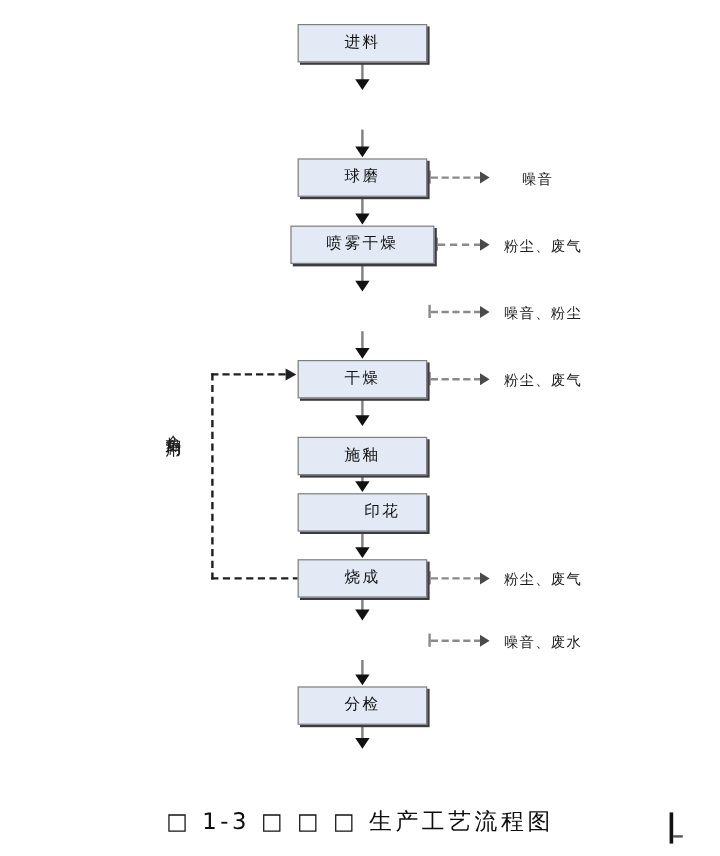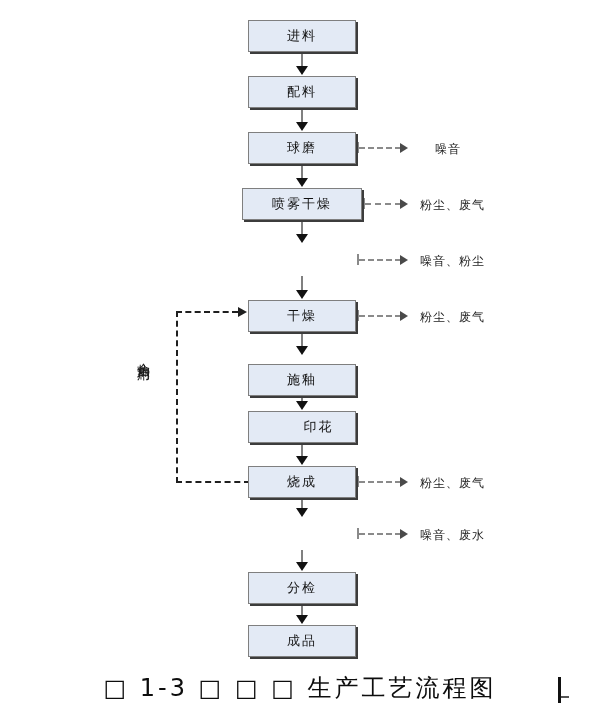--- a/index.html
+++ b/index.html
@@ -131,21 +131,21 @@
   }
 
   
   .caption {
     position: absolute;
     left: 0;
     top: 672px;
     width: 600px;
     text-align: center;
     font-family: "DejaVu Sans", "Liberation Sans", sans-serif;
-    font-size: 24px;
+    font-size: 19px;
     letter-spacing: 3px;
     color: #0d0d0d;
     white-space: nowrap;
     z-index: 6;
   }
   .cursor-mark {
     position: absolute;
     left: 558px;
     top: 677px;
     width: 3px;
@@ -165,23 +165,20 @@
 </style>
 </head>
 <body>
 
 <div id="canvas">
 
   <div class="node" style="left:248px; top:20px; width:108px;">
     <span class="node-label">进料</span>
   </div>
 
-  <div class="node" style="left:248px; top:76px; width:108px;">
-    <span class="node-label">配料</span>
-  </div>
 
   <div class="node" style="left:248px; top:132px; width:108px;">
     <span class="node-label">球磨</span>
   </div>
 
   <div class="node" style="left:242px; top:188px; width:120px;">
     <span class="node-label">喷雾干燥</span>
   </div>
 
 
@@ -199,23 +196,20 @@
 
   <div class="node" style="left:248px; top:466px; width:108px;">
     <span class="node-label">烧成</span>
   </div>
 
 
   <div class="node" style="left:248px; top:572px; width:108px;">
     <span class="node-label">分检</span>
   </div>
 
-  <div class="node" style="left:248px; top:625px; width:108px;">
-    <span class="node-label">成品</span>
-  </div>
 
   <div class="conn" style="left:301px; top:52px; height:16px;"></div>
   <div class="arrowhead-down" style="left:296px; top:66px;"></div>
 
   <div class="conn" style="left:301px; top:108px; height:16px;"></div>
   <div class="arrowhead-down" style="left:296px; top:122px;"></div>
 
   <div class="conn" style="left:301px; top:164px; height:16px;"></div>
   <div class="arrowhead-down" style="left:296px; top:178px;"></div>
 

